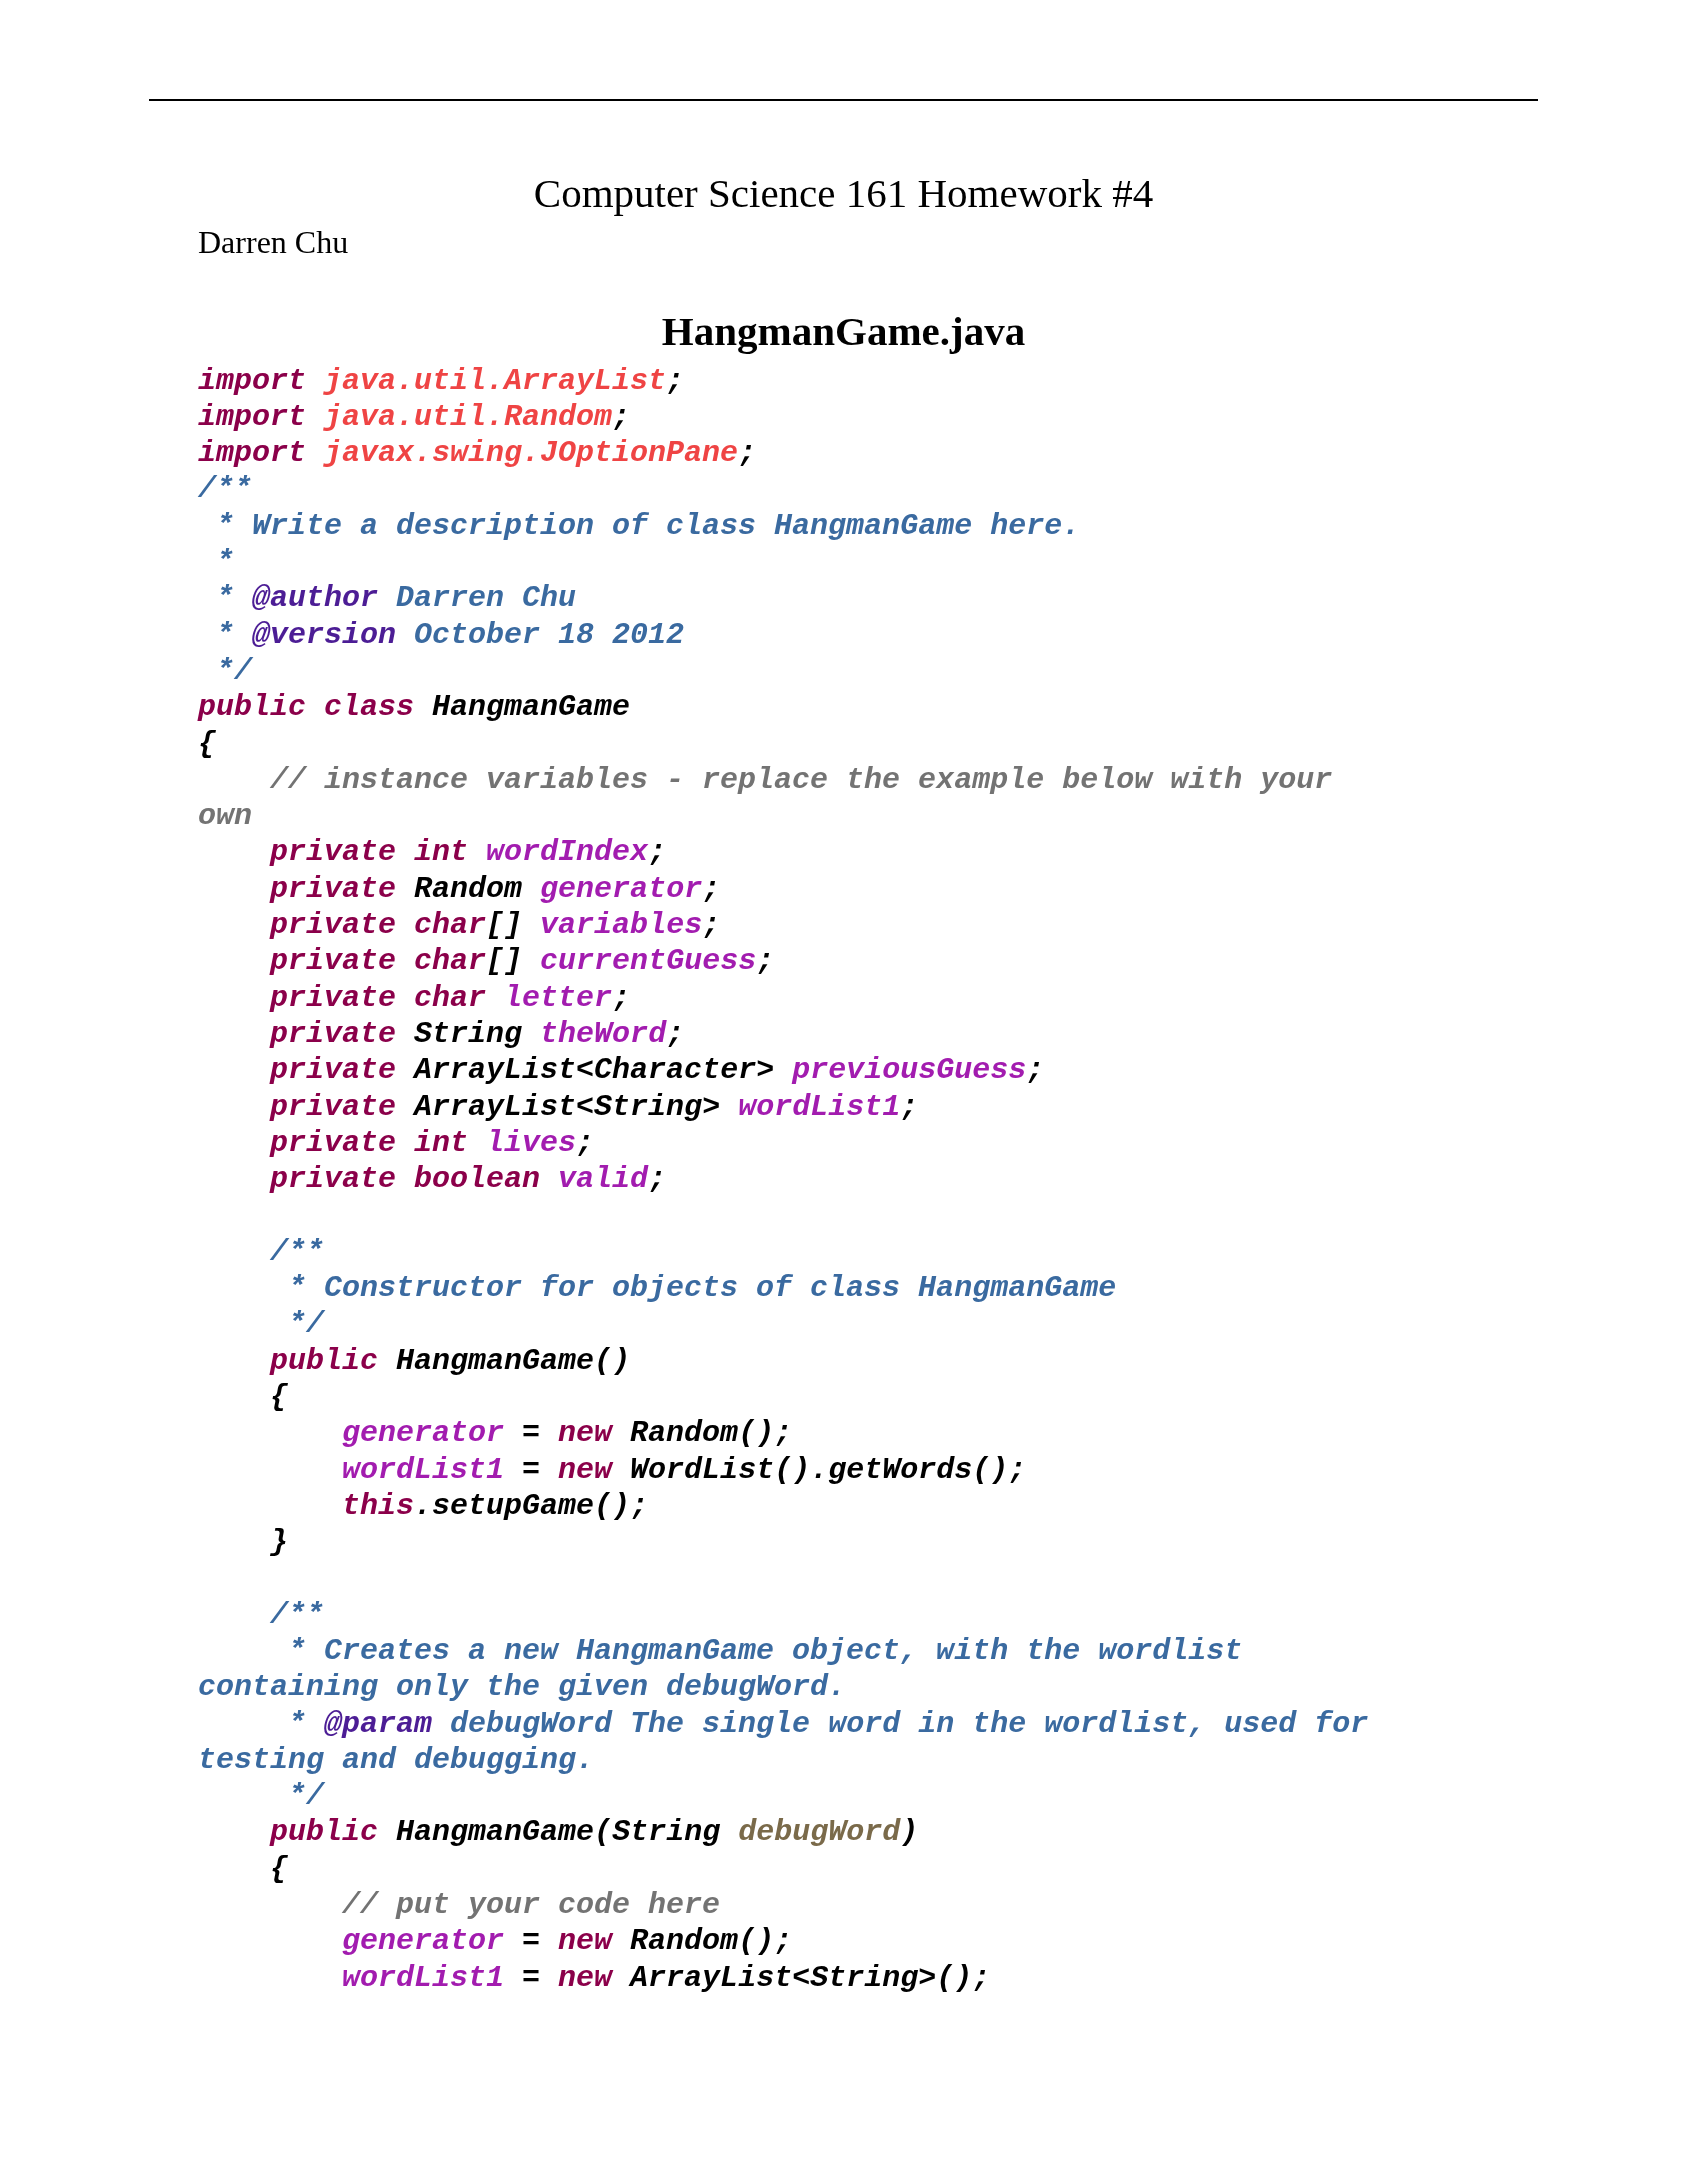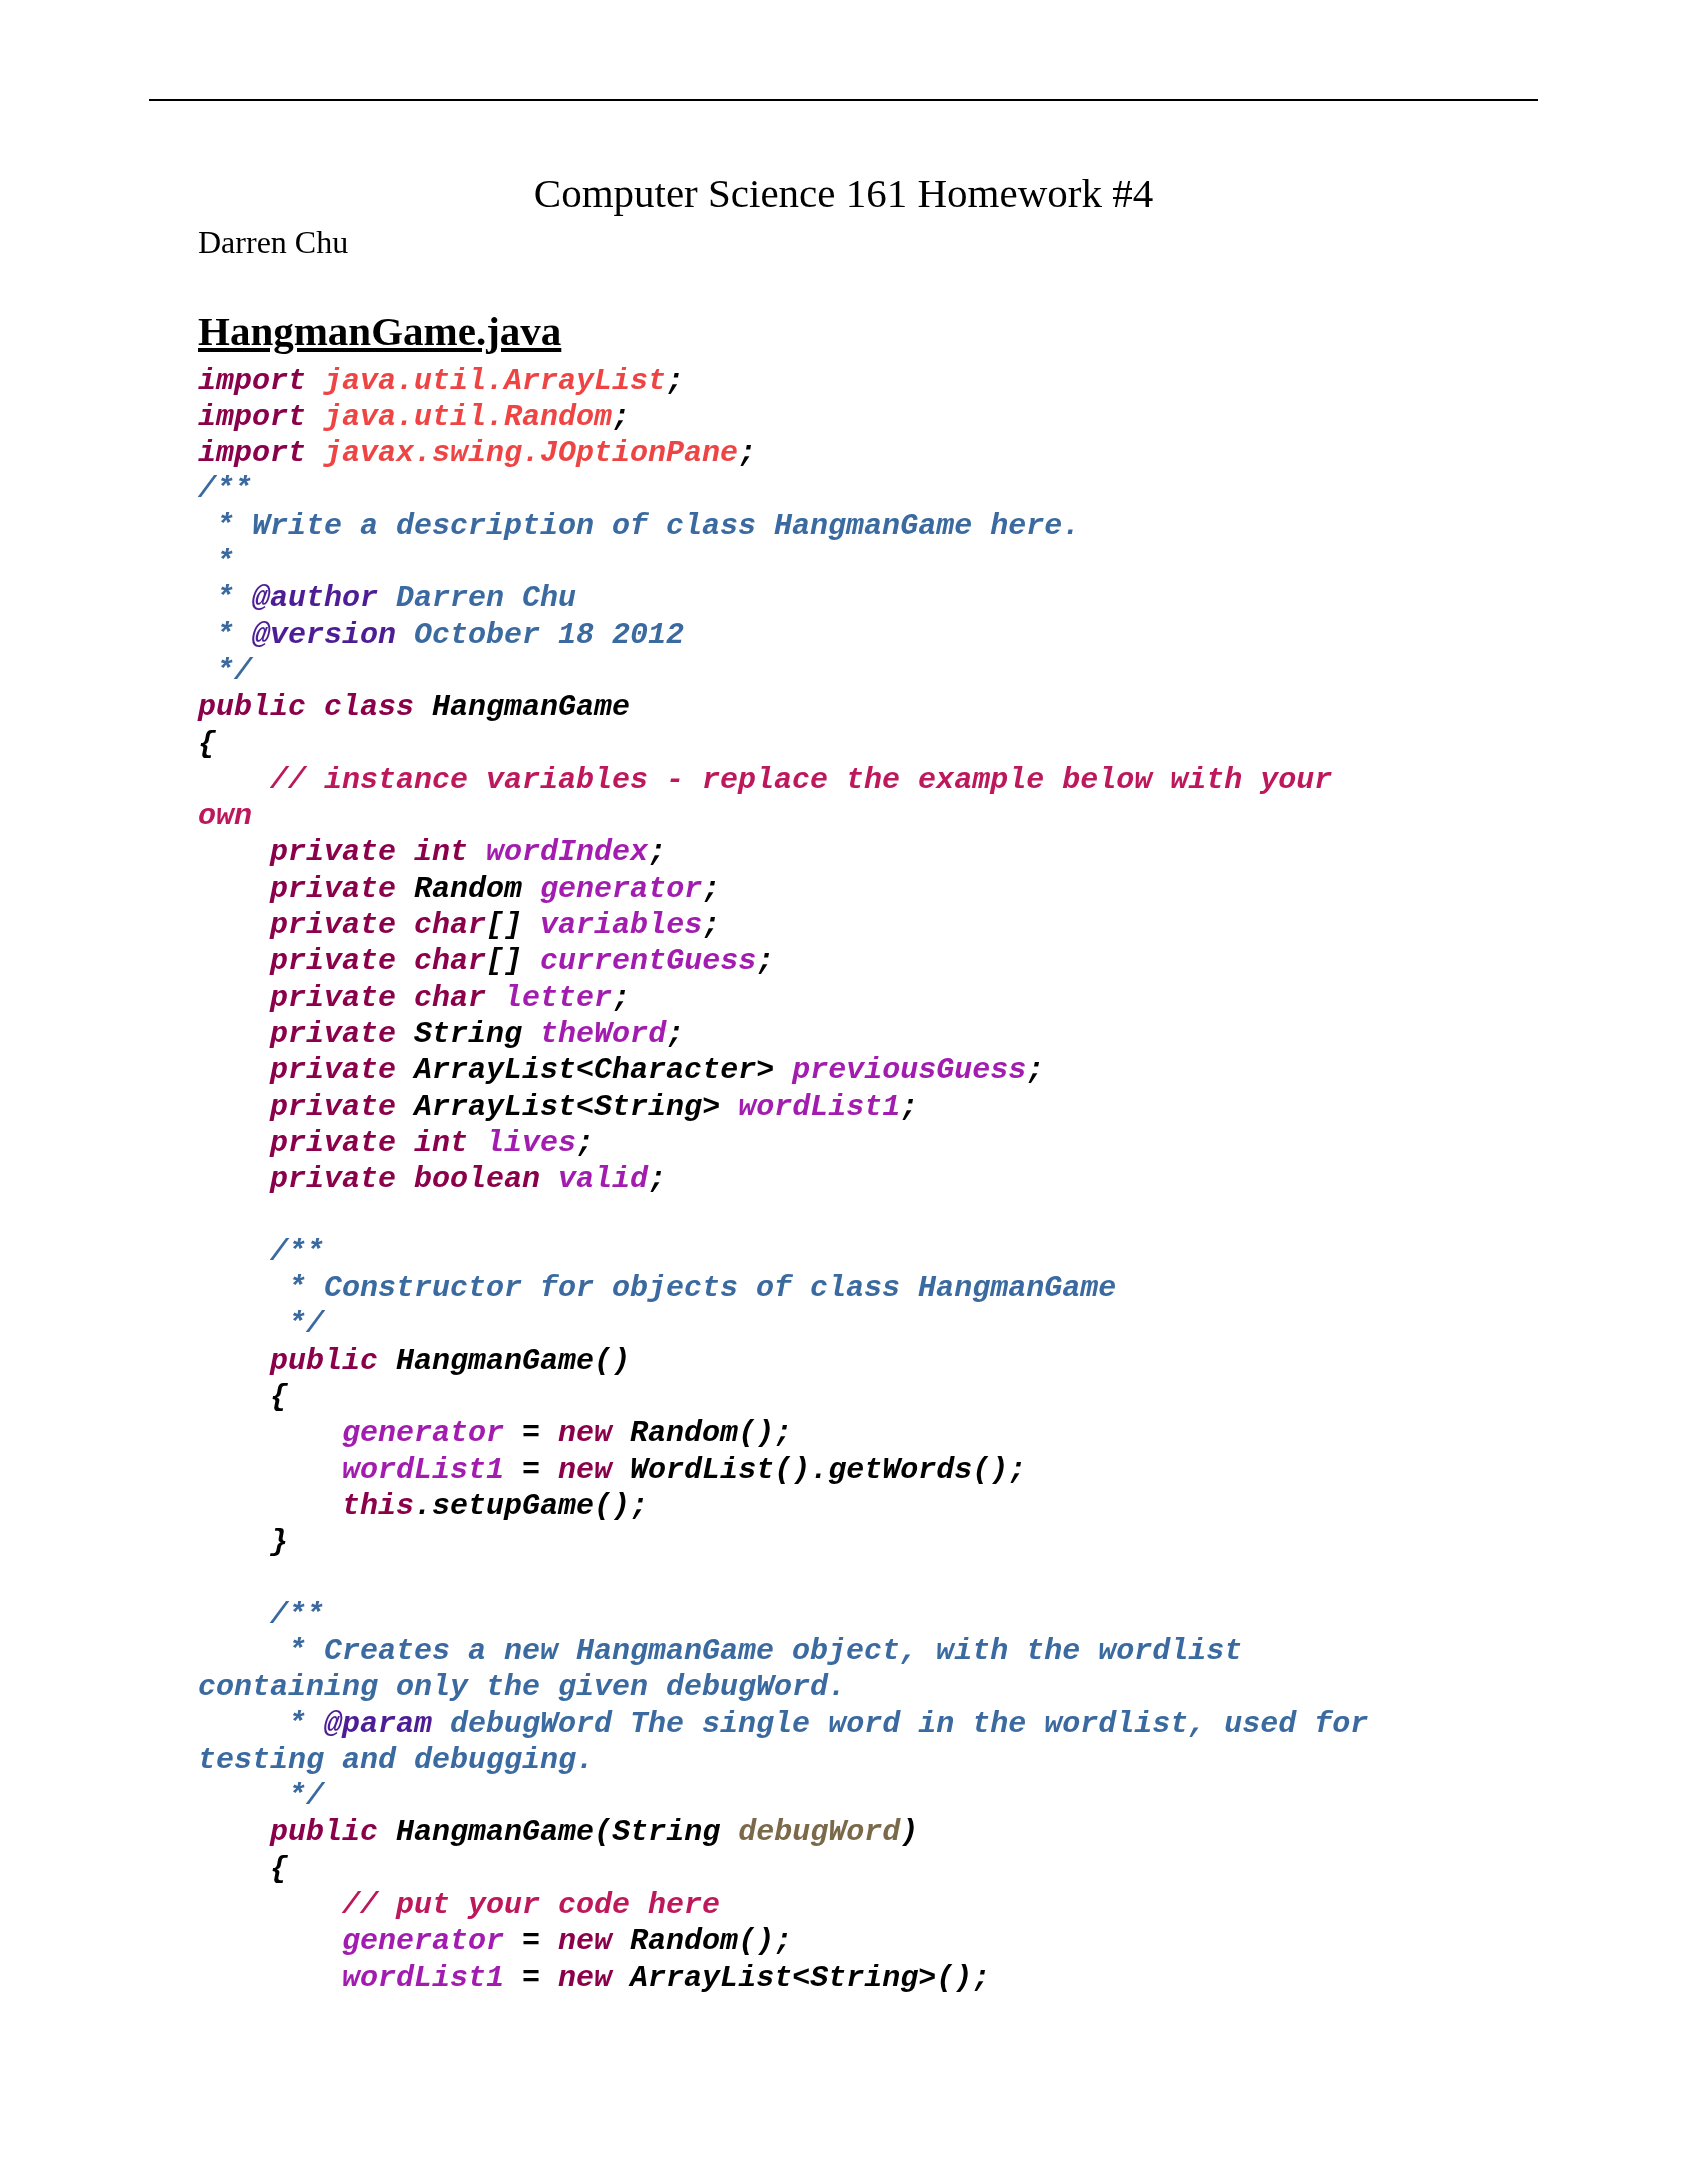--- a/index.html
+++ b/index.html
@@ -30,37 +30,37 @@
       margin-bottom: 6.6px;
     }
     .author {
       font-size: 32px;
       margin-top: 5.3px;
       margin-bottom: 46px;
     }
     .filename {
       font-size: 41px;
       font-weight: bold;
-      text-decoration: underline;
       margin-bottom: 8px;
+      text-align: center;
     }
     .code {
       font-family: "Courier New", Courier, monospace;
       font-size: 30px;
       font-weight: bold;
       font-style: italic;
       line-height: 1.21;
       white-space: pre-wrap;
       word-wrap: break-word;
     }
     .kw   { color: #8b004a; }
     .pkg  { color: #ef4444; }
     .com  { color: #3a6aa0; }
     .tag  { color: #4c1d95; }
-    .grn  { color: #be185d; }
+    .grn  { color: #737373; }
     .blu  { color: #a21caf; }
     .blk  { color: #000; }
     .pun  { color: #000; }
     .prm  { color: #7a6a4a; }
   </style>
 </head>
 <body>
 
 <div class="top-rule"></div>
 

